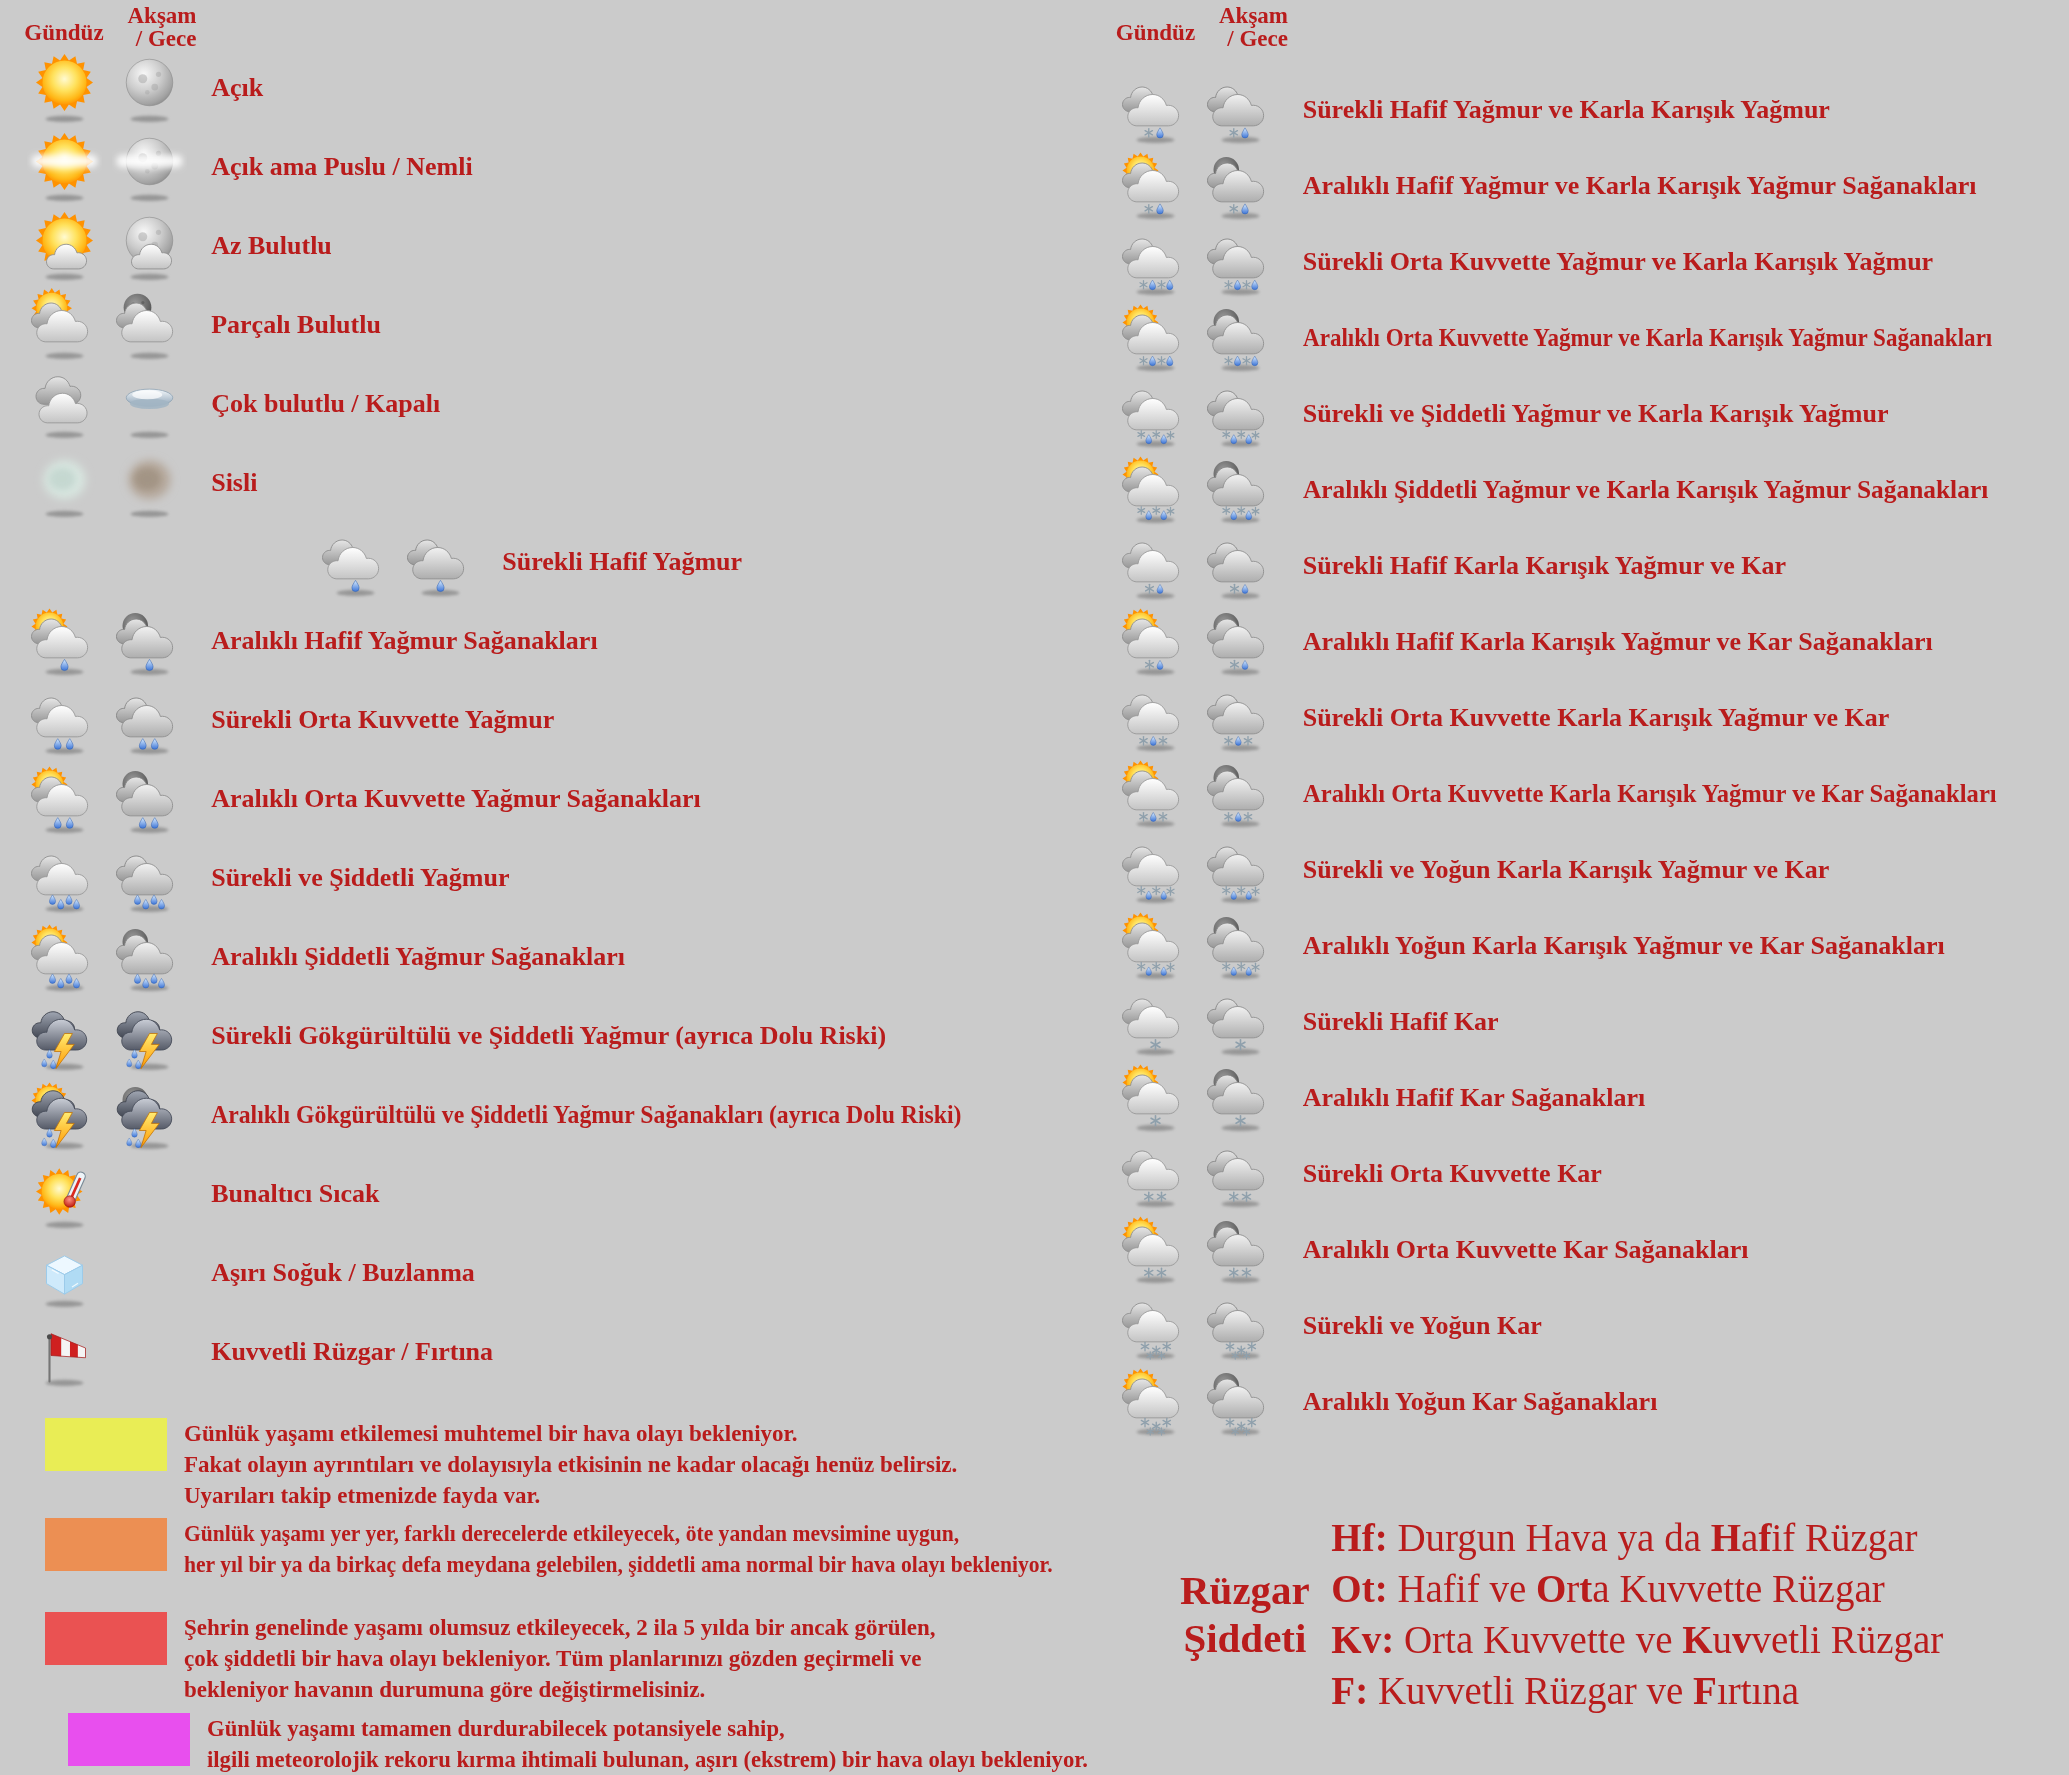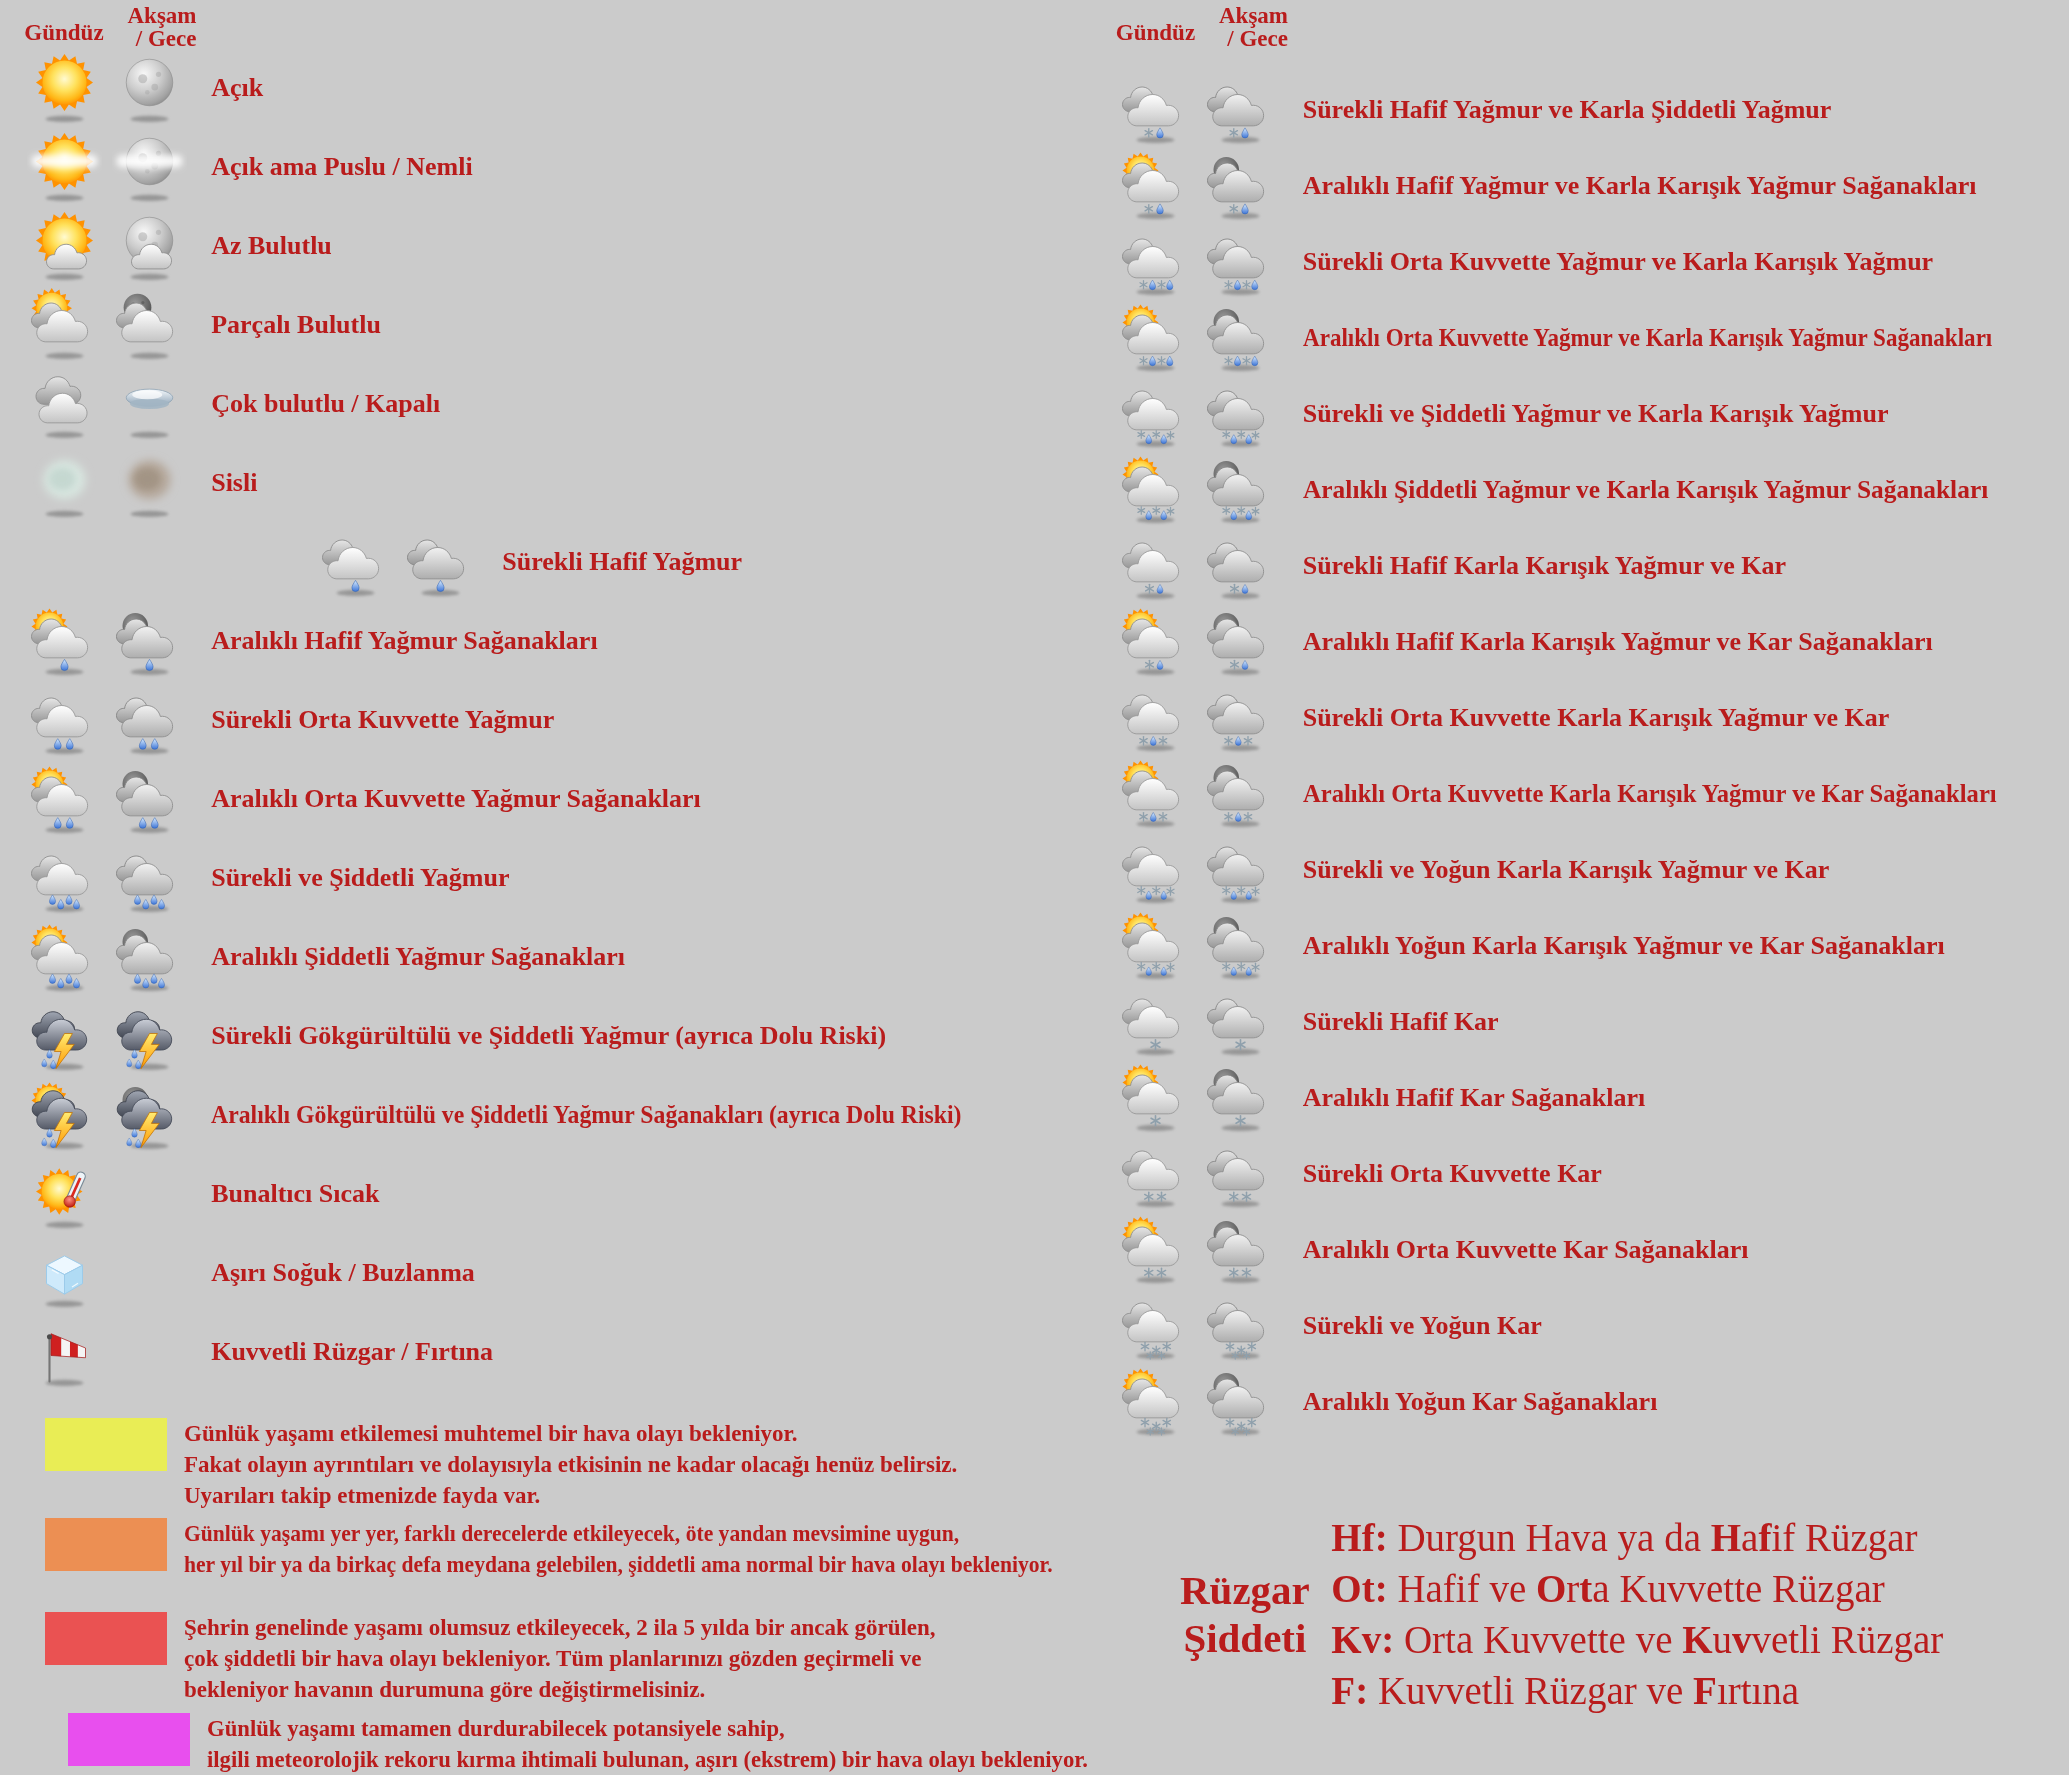--- a/index.html
+++ b/index.html
@@ -595,21 +595,21 @@
               <g transform="translate(41 81) scale(1)" stroke="#8fa0ac" stroke-width="1.8" stroke-linecap="round" fill="none">
                 <line x1="0" y1="-5.6" x2="0" y2="5.6"></line>
                 <line x1="-4.9" y1="-2.8" x2="4.9" y2="2.8"></line>
                 <line x1="-4.9" y1="2.8" x2="4.9" y2="-2.8"></line>
               </g>
               <g transform="translate(56 81) scale(0.9)">
                 <path d="M0 -7.2 C2.9 -2.6 4.8 .4 4.8 3 a4.8 4.8 0 1 1 -9.6 0 C-4.8 .4 -2.9 -2.6 0 -7.2 Z" fill="url(#g_drop)" stroke="#2e5fb0" stroke-width="0.7"></path>
               </g>
             </svg>
           </span>
-          <span class="wlabel">Sürekli Hafif Yağmur ve Karla Şiddetli Yağmur</span>
+          <span class="wlabel">Sürekli Hafif Yağmur ve Karla Karışık Yağmur</span>
         </div>
         <div class="wrow" style="height: 76px;">
           <span class="icell">
             <svg class="wicon" width="75" height="75" viewBox="0 0 100 100">
               <ellipse cx="50" cy="90.5" rx="25" ry="4.2" fill="#6c6c6c" opacity=".55" filter="url(#f_b2)"></ellipse>
               <polygon points="30.0,6.0 33.7,11.4 39.2,7.8 40.6,14.2 47.0,13.0 45.8,19.4 52.2,20.8 48.6,26.3 54.0,30.0 48.6,33.7 52.2,39.2 45.8,40.6 47.0,47.0 40.6,45.8 39.2,52.2 33.7,48.6 30.0,54.0 26.3,48.6 20.8,52.2 19.4,45.8 13.0,47.0 14.2,40.6 7.8,39.2 11.4,33.7 6.0,30.0 11.4,26.3 7.8,20.8 14.2,19.4 13.0,13.0 19.4,14.2 20.8,7.8 26.3,11.4" fill="#ff9200"></polygon>
               <circle cx="30" cy="30" r="18.6" fill="url(#g_sun)"></circle>
               <path d="M50.1 13.3c-.8 0-1.6.1-2.4.2C45.6 5.6 38.8 0 30.8 0 21.4 0 13.6 7.2 12.7 16.4c-.5-.1-1-.1-1.5-.1C5 16.3 0 21.3 0 27.5S5 38.7 11.2 38.7h38.9c7 0 12.7-5.7 12.7-12.7s-5.7-12.7-12.7-12.7z" transform="translate(6 20) scale(0.85)" fill="url(#g_clb)" stroke="#8d8d8d" stroke-width="1.41"></path>
               <path d="M50.1 13.3c-.8 0-1.6.1-2.4.2C45.6 5.6 38.8 0 30.8 0 21.4 0 13.6 7.2 12.7 16.4c-.5-.1-1-.1-1.5-.1C5 16.3 0 21.3 0 27.5S5 38.7 11.2 38.7h38.9c7 0 12.7-5.7 12.7-12.7s-5.7-12.7-12.7-12.7z" transform="translate(13 30) scale(1.08)" fill="url(#g_cl)" stroke="#989898" stroke-width="1.11"></path>
               <g transform="translate(41 81) scale(1)" stroke="#8fa0ac" stroke-width="1.8" stroke-linecap="round" fill="none">

